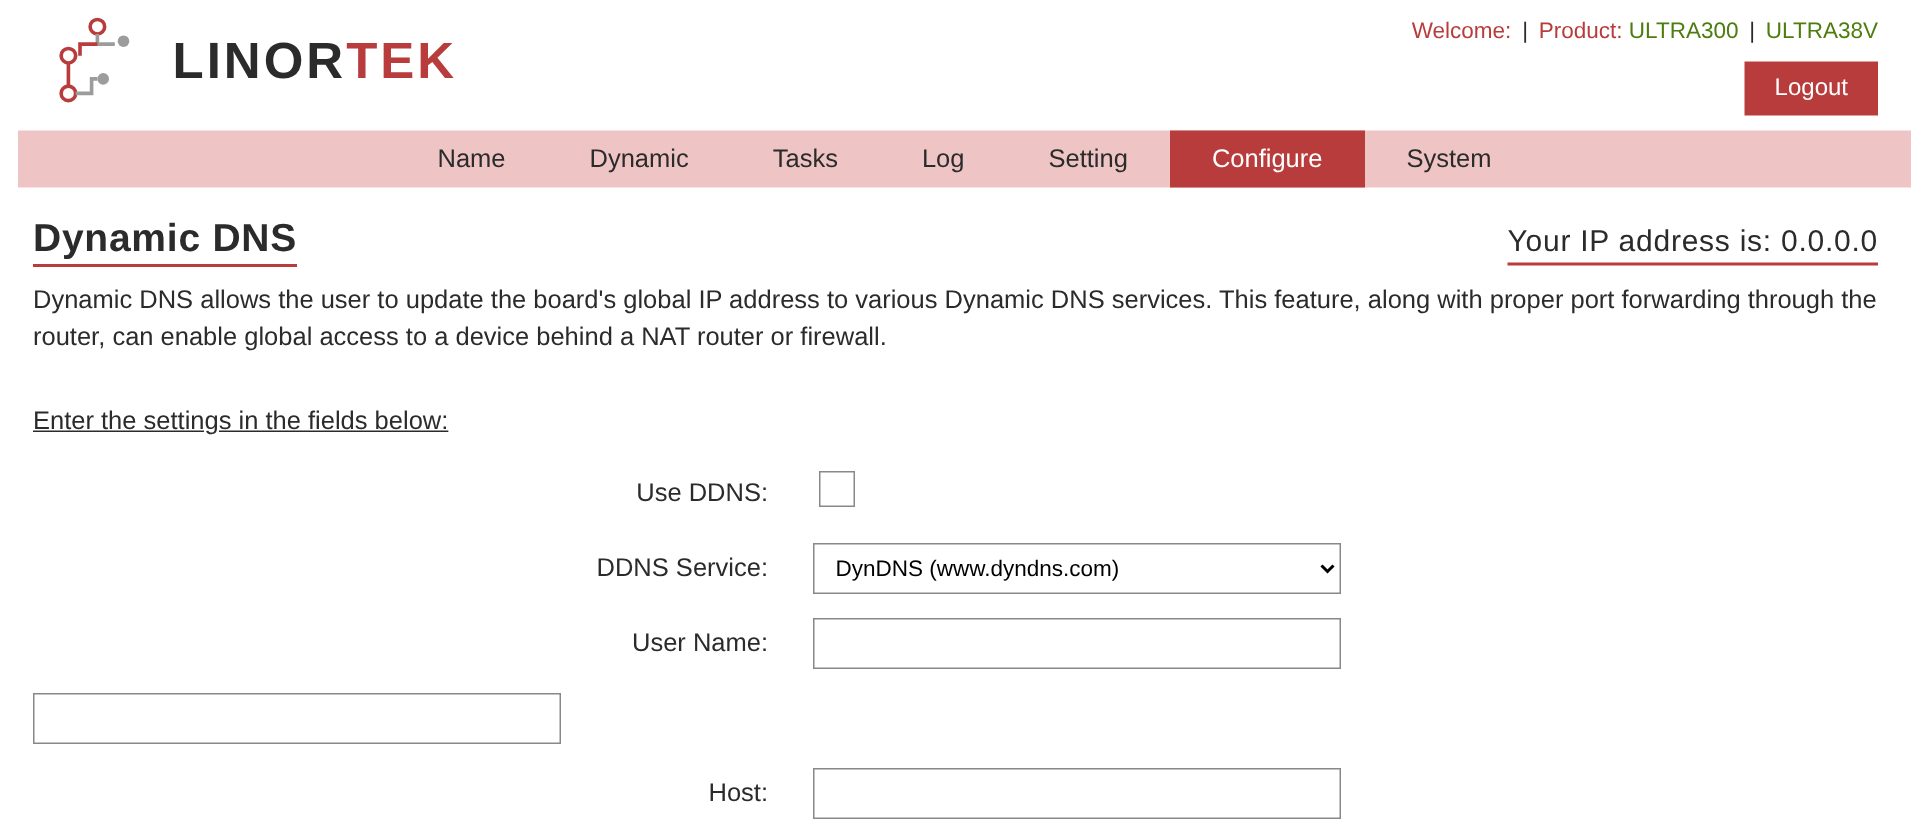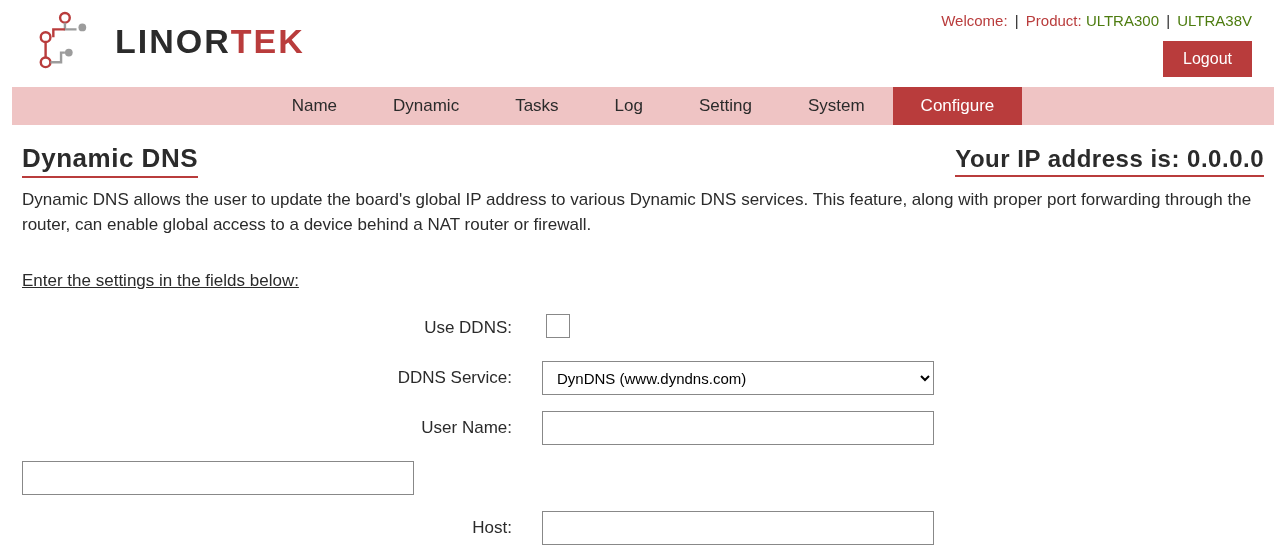--- a/index.html
+++ b/index.html
@@ -82,26 +82,26 @@
     gap: 32px;
   }
   .title {
     font-size: 26px;
     font-weight: 600;
     letter-spacing: .5px;
     border-bottom: 2px solid var(--red-line);
     padding-bottom: 2px;
   }
   .ip-line {
-    font-size: 24px;
-    font-weight: 700;
+    font-size: 20px;
+    font-weight: 400;
     letter-spacing: .5px;
     border-bottom: 2px solid var(--red-line);
     padding-bottom: 2px;
-    margin-right: 0;
+    margin-right: 12px;
   }
   .desc {
     font-size: 17px;
     line-height: 1.45;
     margin: 8px 0 34px 0;
     max-width: 100%;
   }
   .prompt {
     font-size: 17px;
     margin-bottom: 20px;
@@ -122,21 +122,21 @@
   }
   .row .ctl { }
   .chk {
     width: 24px; height: 24px;
     border: 1px solid #888;
     background: #fff;
     appearance: none;
     cursor: pointer;
   }
   .sel, .txt {
-    width: 392px;
+    width: 352px;
     height: 34px;
     border: 1px solid #888;
     font-size: 15px;
     padding: 4px 10px;
     background: #fff;
   }
   .sel { padding: 4px 6px 4px 10px; }
 </style>
 </head>
 <body>
@@ -173,22 +173,22 @@
     <button class="logout">Logout</button>
   </div>
 </div>
 
 <div class="nav">
   <div class="nav-item">Name</div>
   <div class="nav-item">Dynamic</div>
   <div class="nav-item">Tasks</div>
   <div class="nav-item">Log</div>
   <div class="nav-item">Setting</div>
+  <div class="nav-item active">Configure</div>
   <div class="nav-item">System</div>
-  <div class="nav-item active">Configure</div>
 </div>
 
 <div class="content">
   <div class="title-row">
     <div class="title">Dynamic DNS</div>
     <div class="ip-line">
       <span>Your IP address is: </span><span>0.0.0.0</span>
     </div>
   </div>
 

